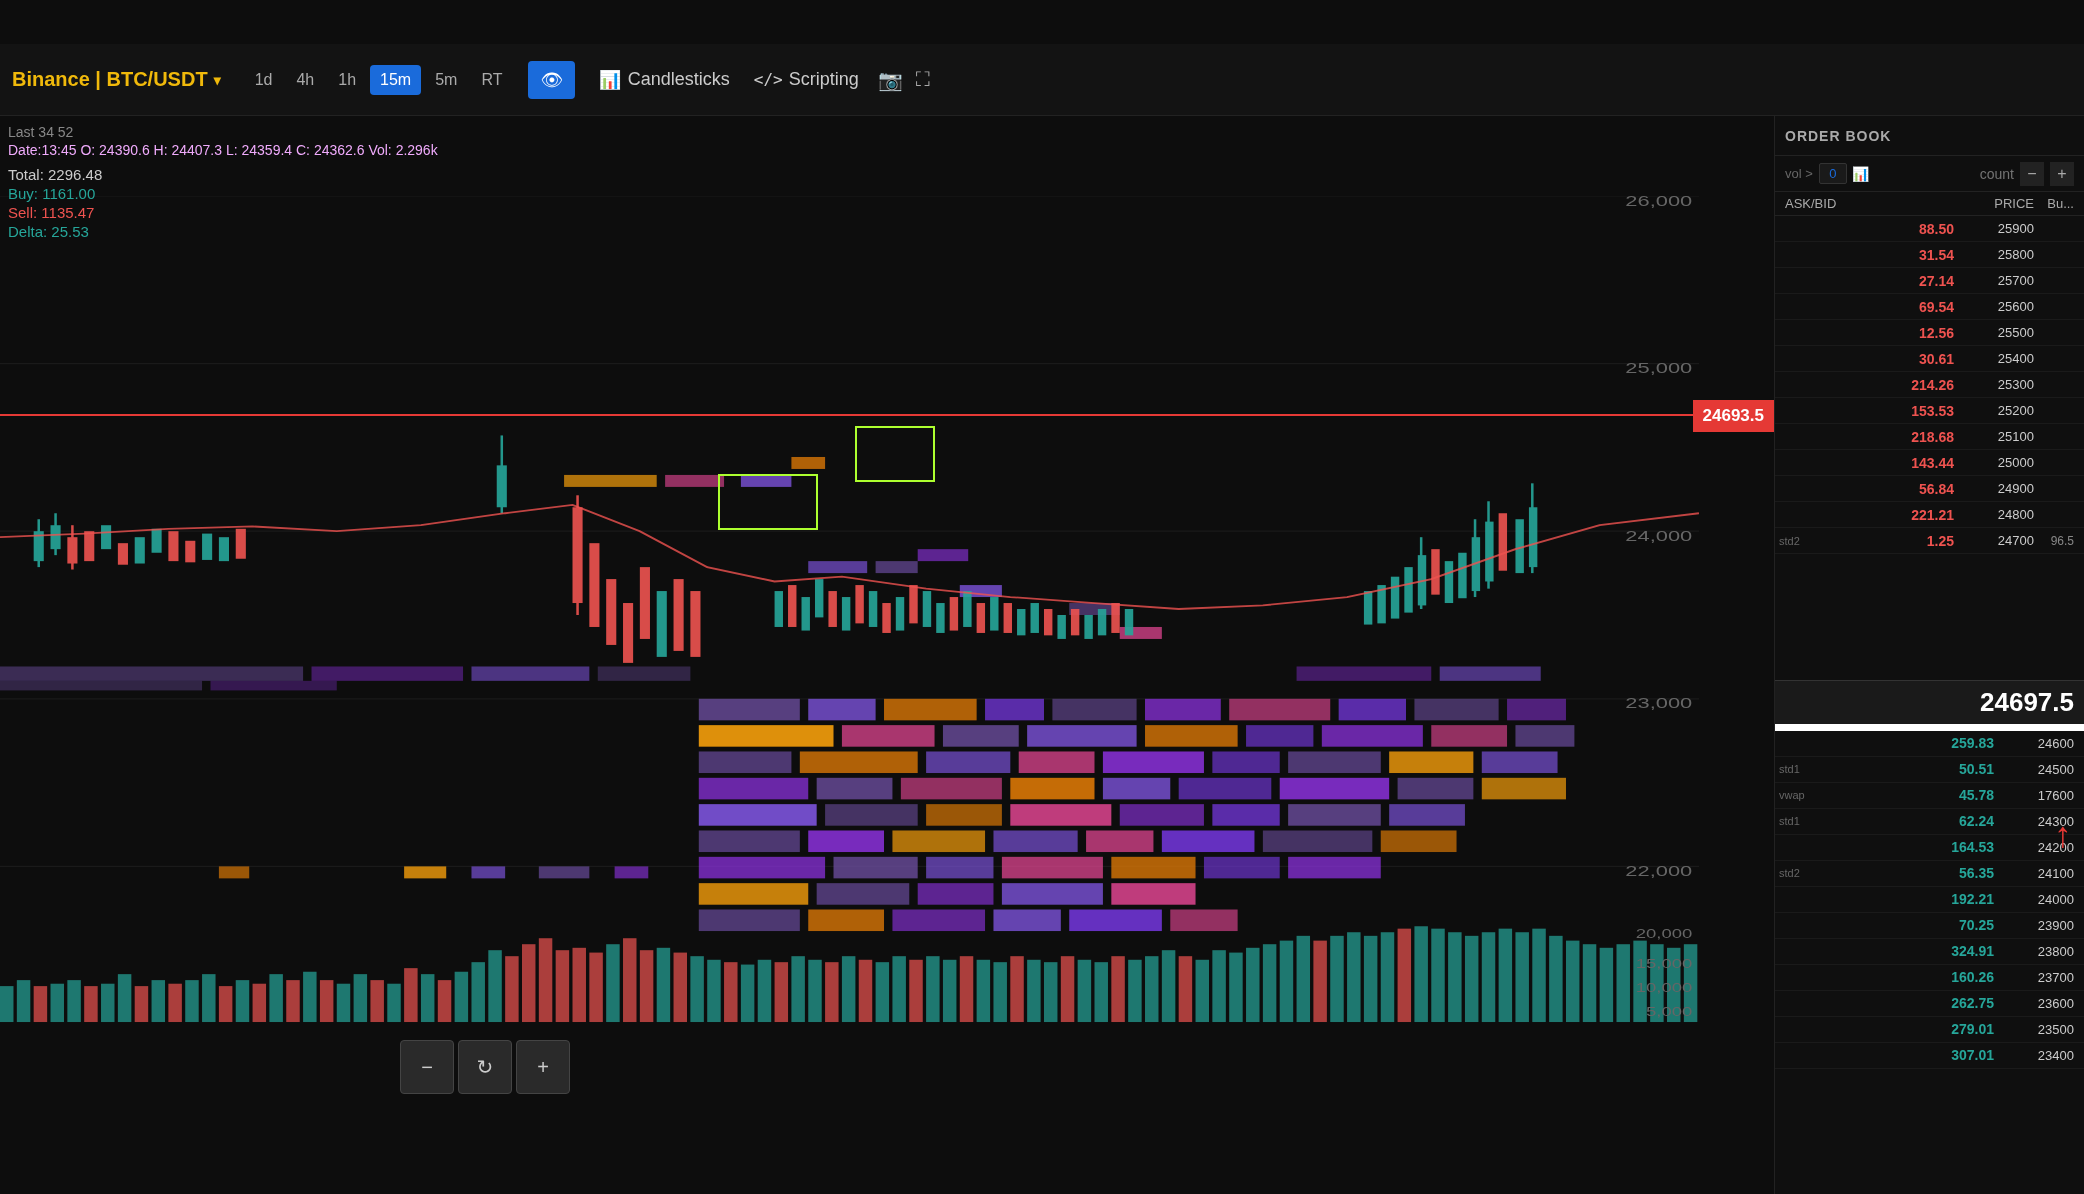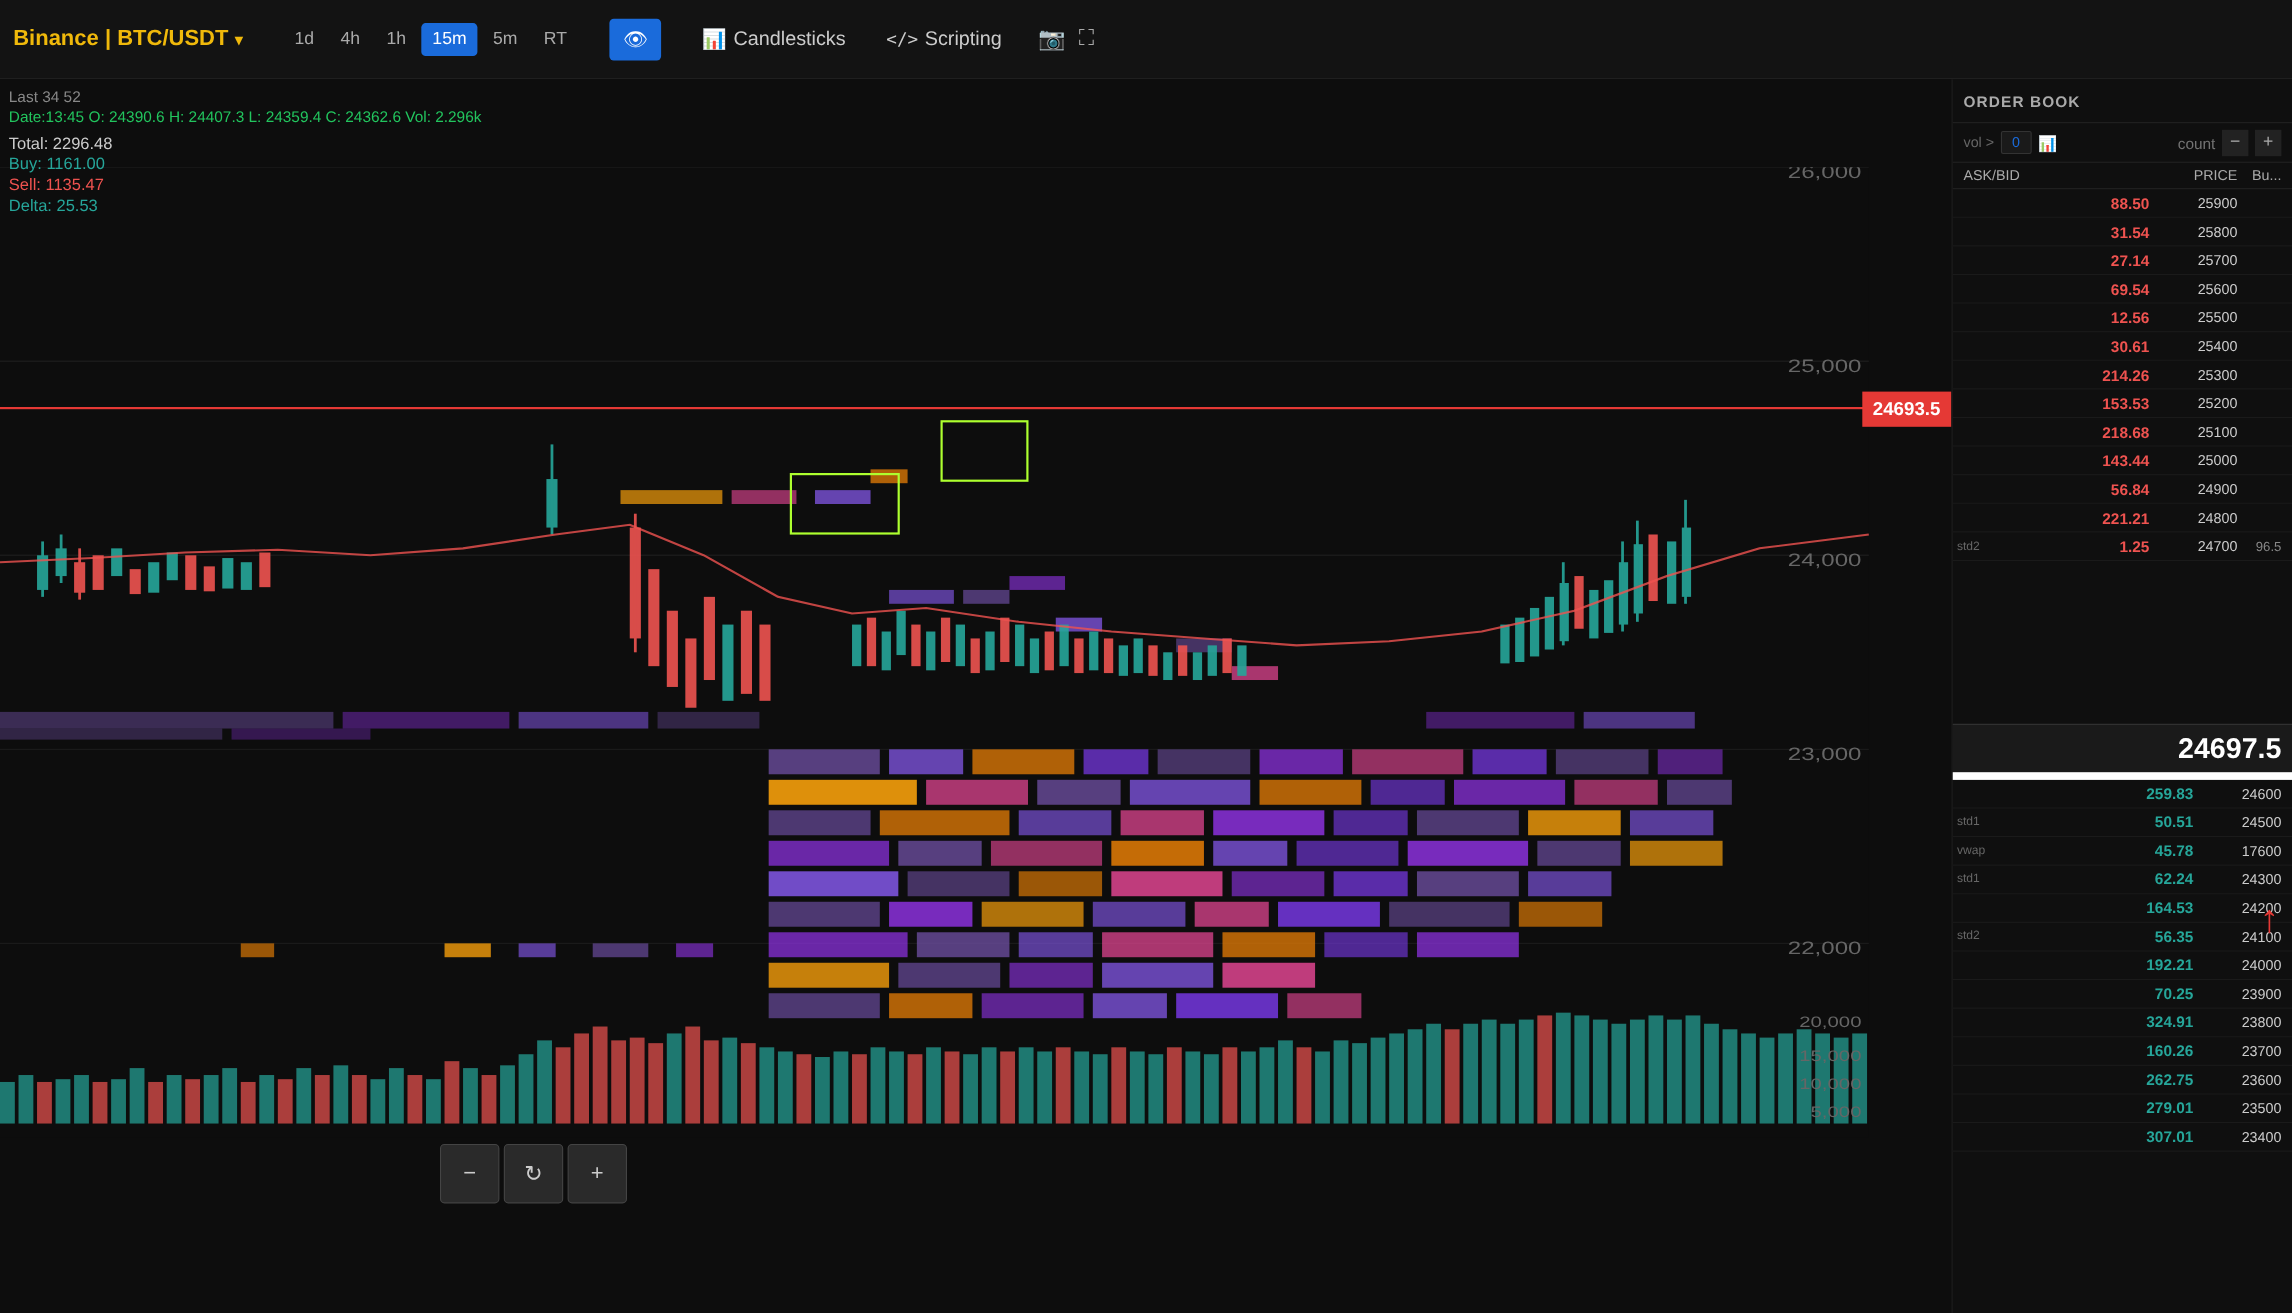--- a/index.html
+++ b/index.html
@@ -15,22 +15,23 @@
     }
 
     
     .topbar {
       display: flex;
       align-items: center;
       height: 72px;
       background: #131313;
       border-bottom: 1px solid #222;
       padding: 0 12px;
-      gap: 21px;
+      gap: 8px;
       flex-shrink: 0;
+      margin-top: 44px;
     }
     .brand {
       display: flex;
       align-items: center;
       gap: 6px;
       font-size: 20px;
       font-weight: bold;
       color: #f0b90b;
       margin-right: 16px;
       white-space: nowrap;
@@ -124,21 +125,21 @@
       left: 8px;
       z-index: 10;
       pointer-events: none;
     }
     .chart-info-line1 {
       font-size: 14px;
       color: #888;
     }
     .chart-info-line2 {
       font-size: 14px;
-      color: #22c55e;
+      color: #f0abfc;
       margin-top: 2px;
     }
     .chart-totals {
       margin-top: 8px;
       font-size: 15px;
     }
     .chart-totals .total-row { color: #ccc; margin-bottom: 2px; }
     .chart-totals .buy-row { color: #26a69a; margin-bottom: 2px; }
     .chart-totals .sell-row { color: #ef5350; margin-bottom: 2px; }
     .chart-totals .delta-row { color: #26a69a; }

